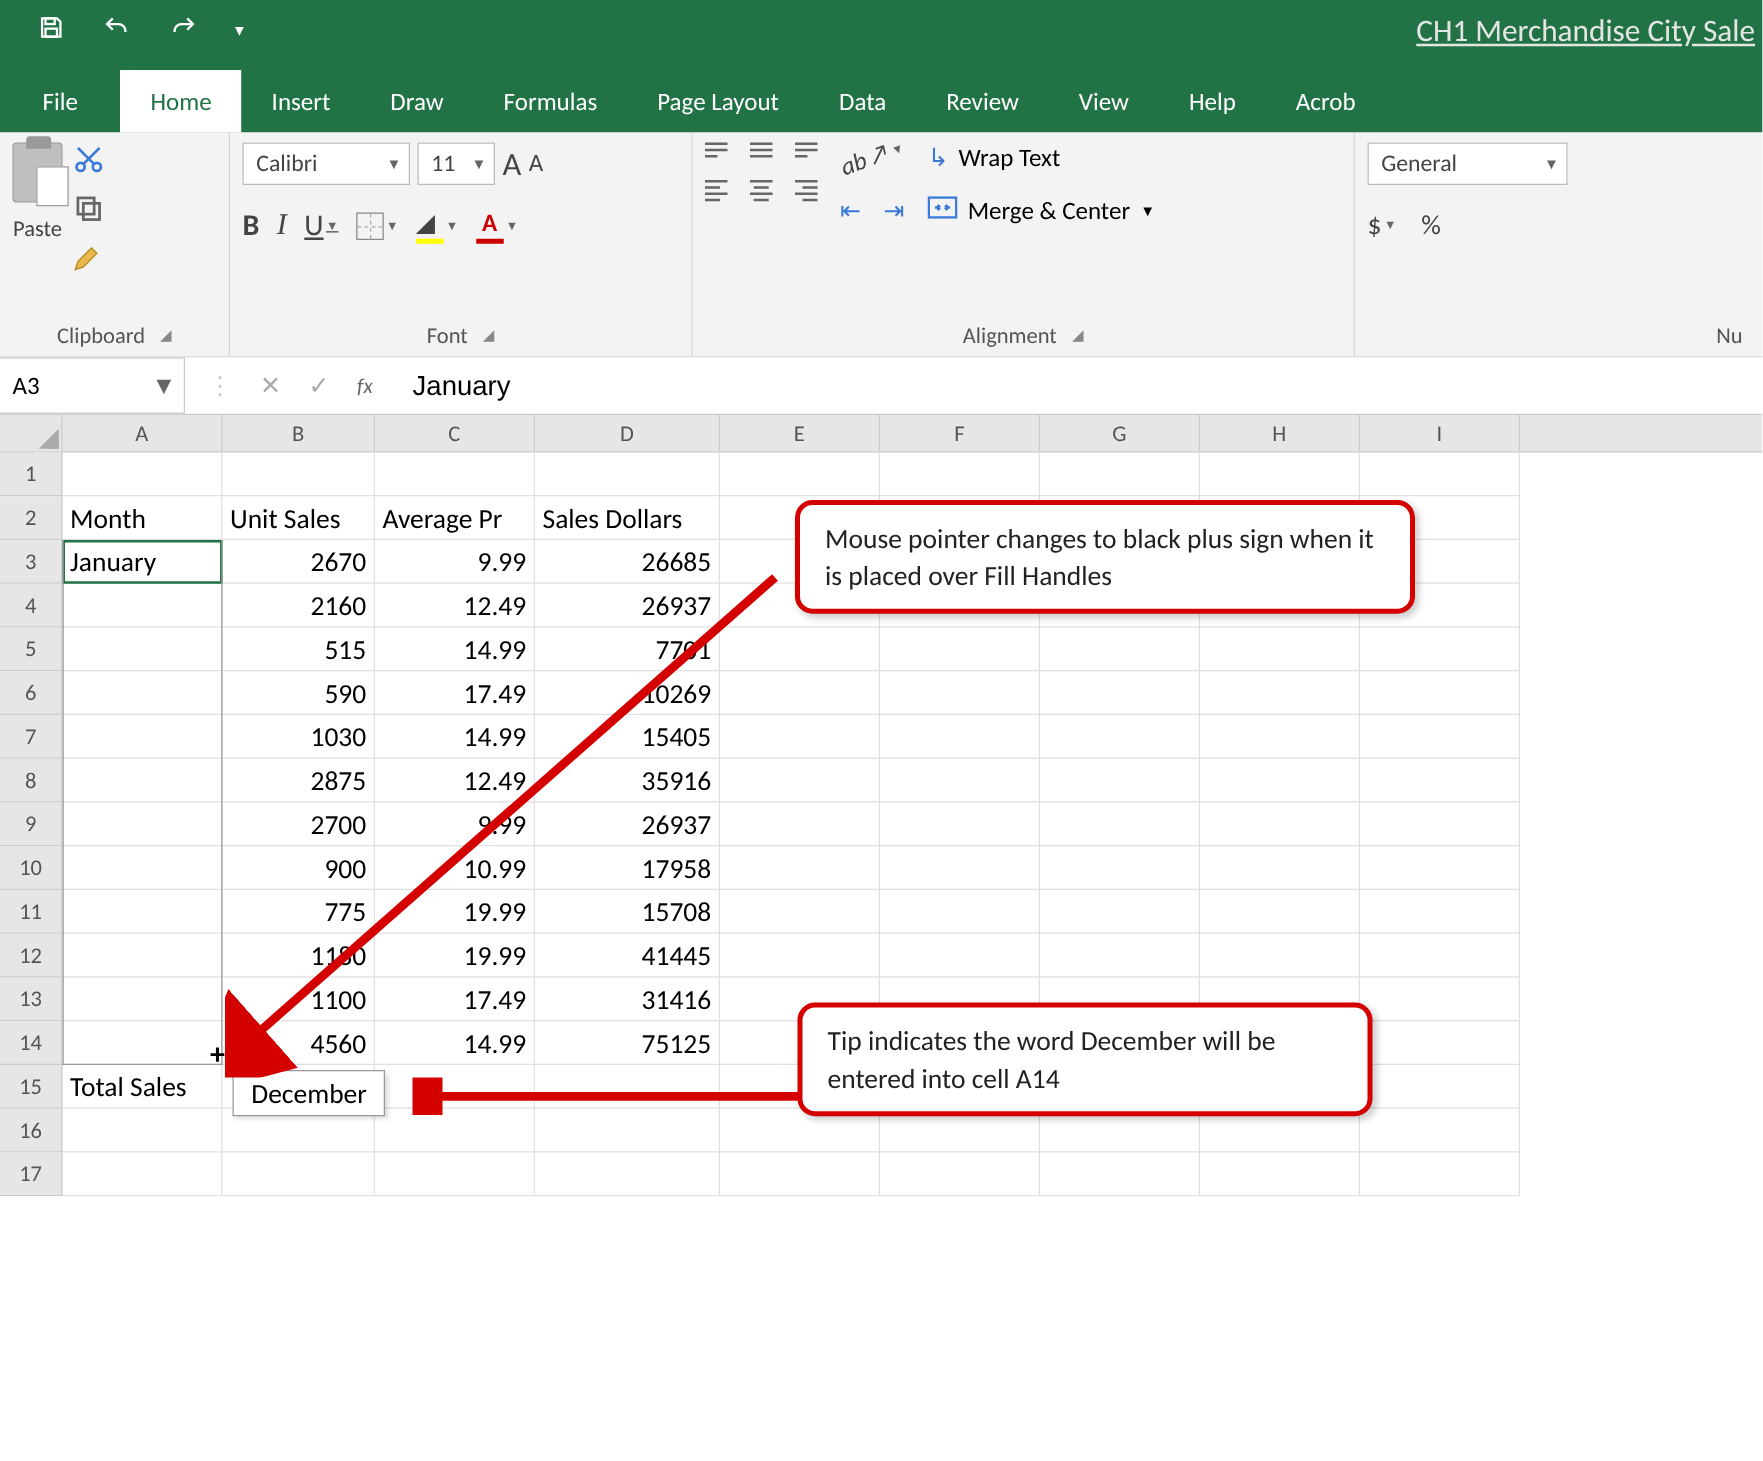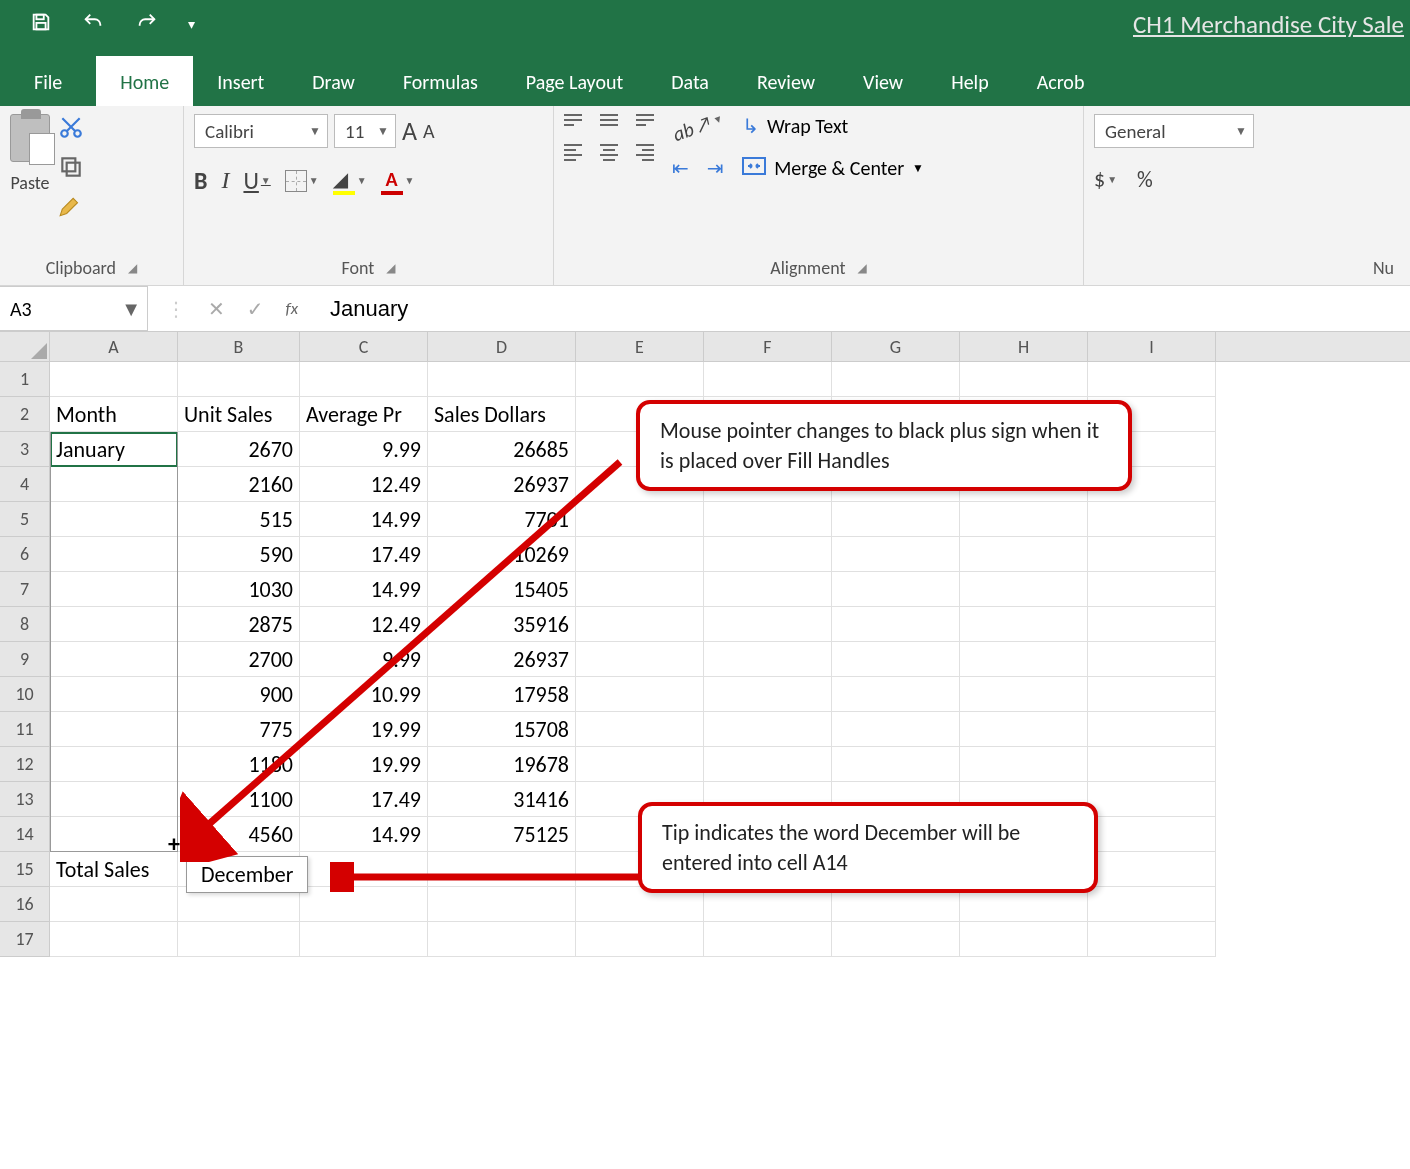--- a/index.html
+++ b/index.html
@@ -557,21 +557,21 @@
         <div class="cell c-f "></div>
         <div class="cell c-g "></div>
         <div class="cell c-h "></div>
         <div class="cell c-i "></div>
       </div>
       <div class="row">
         <div class="rh">12</div>
         <div class="cell c-a "></div>
         <div class="cell c-b num">1180</div>
         <div class="cell c-c num">19.99</div>
-        <div class="cell c-d num">19678</div>
+        <div class="cell c-d num">41445</div>
         <div class="cell c-e "></div>
         <div class="cell c-f "></div>
         <div class="cell c-g "></div>
         <div class="cell c-h "></div>
         <div class="cell c-i "></div>
       </div>
       <div class="row">
         <div class="rh">13</div>
         <div class="cell c-a "></div>
         <div class="cell c-b num">1100</div>

